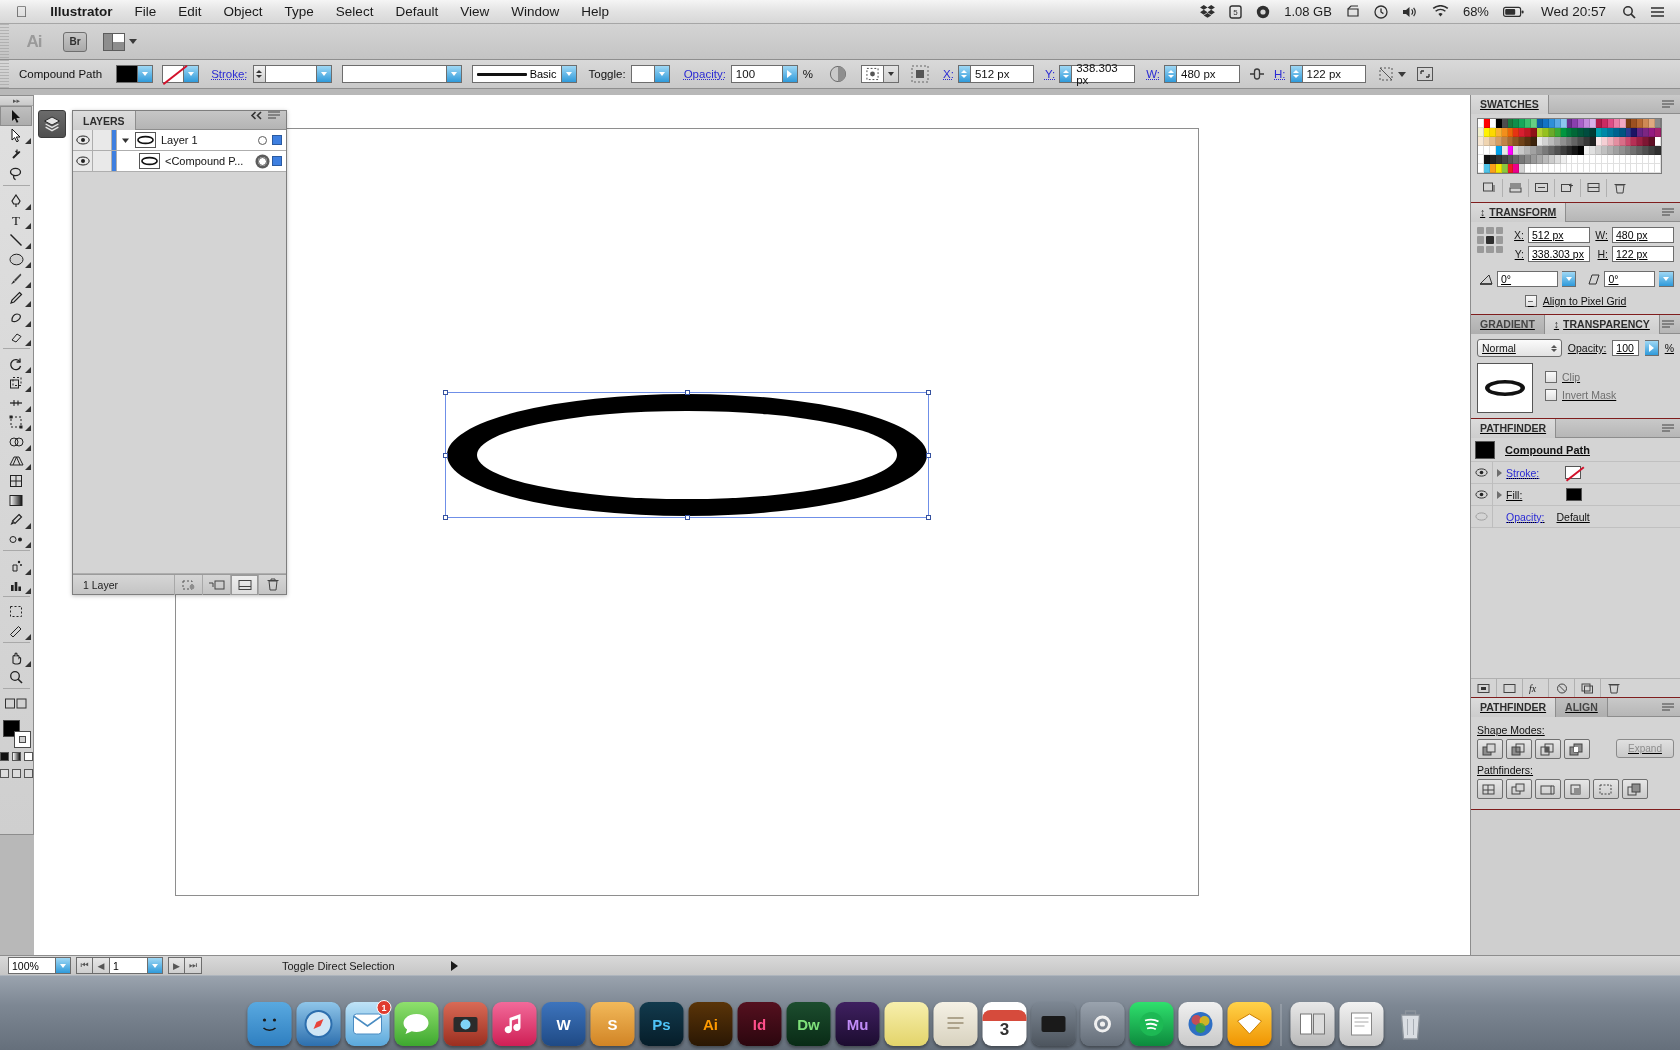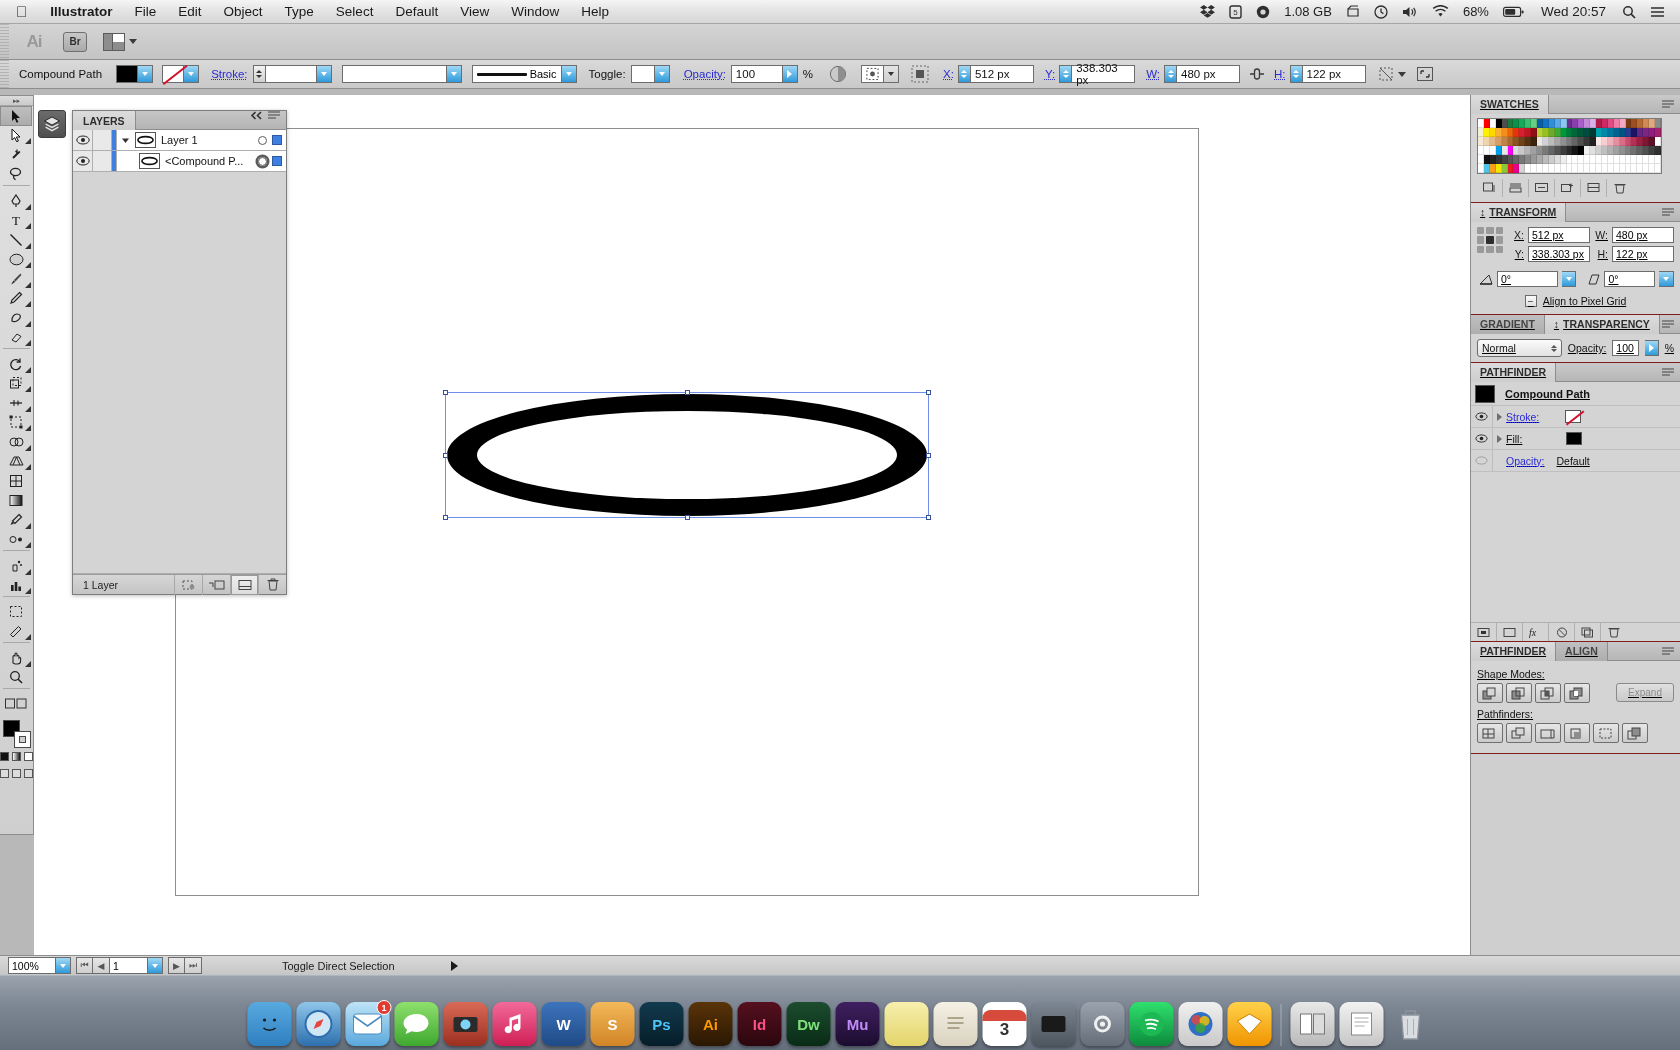--- a/index.html
+++ b/index.html
@@ -1164,20 +1164,38 @@
                 <span class="d"></span>
               </span>
           </div>
           <span style="font-size:10.5px;color:#111">Opacity:</span>
           <span class="tfld" style="width:30px">100</span>
           <span class="playbtn" style="height:16px">
               <span class="t"></span>
             </span>
           <span style="font-size:10.5px;color:#111">%</span>
         </div>
+        <div style="display:flex;gap:12px;margin-top:6px;align-items:flex-start">
+          <div class="thumbbig">
+            <svg class="ic" width="42" height="18" viewBox="0 0 42 18">
+                <ellipse cx="21" cy="9" rx="20" ry="8" fill="#111"></ellipse>
+                <ellipse cx="21" cy="9" rx="15.5" ry="4.4" fill="#fff"></ellipse>
+              </svg>
+          </div>
+          <div style="padding-top:8px">
+            <div style="display:flex;align-items:center;gap:5px;margin-bottom:6px">
+              <span class="chkbox"></span>
+              <span style="font-size:10.5px;color:#6f6f6f">Clip</span>
+            </div>
+            <div style="display:flex;align-items:center;gap:5px">
+              <span class="chkbox"></span>
+              <span style="font-size:10.5px;color:#6f6f6f">Invert Mask</span>
+            </div>
+          </div>
+        </div>
       </div>
     </div>
 
     <div class="pnl">
       <div class="pnlhdr">
         <div class="pnltab">PATHFINDER</div>
         <div class="sp"></div>
         <div class="menu">
           <svg class="ic" width="12" height="9" viewBox="0 0 12 9">
               <path d="M0 1h12M0 4h12M0 7h8" stroke="#444" stroke-width="1.2"></path>

